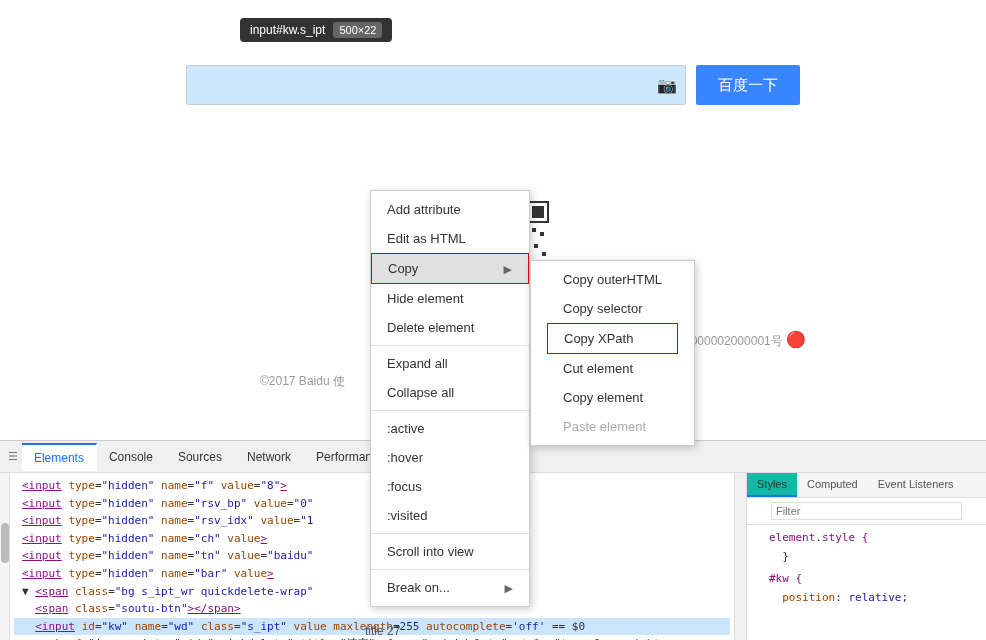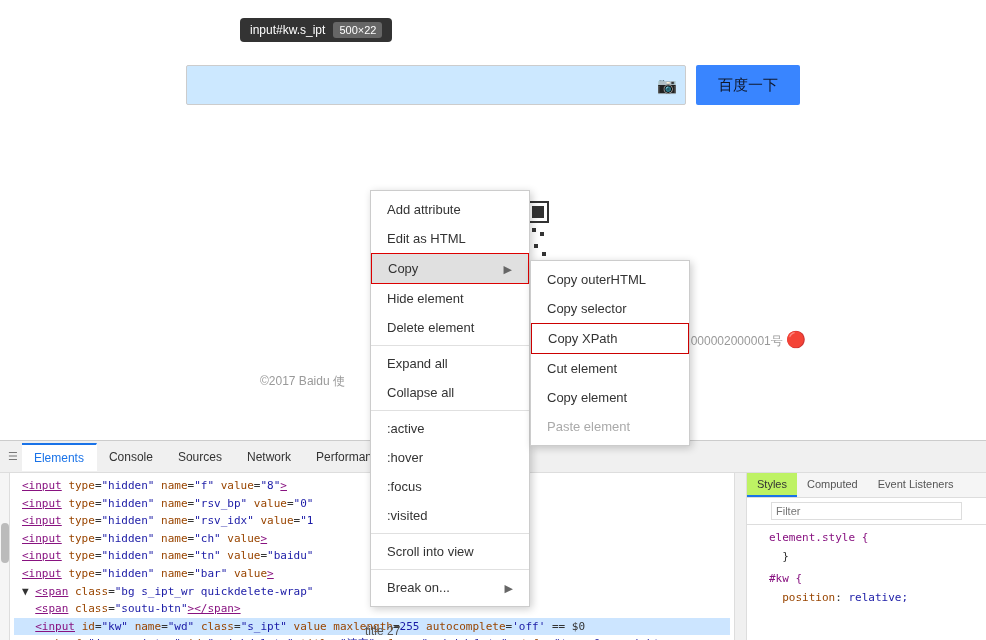--- a/index.html
+++ b/index.html
@@ -67,21 +67,21 @@
 
     .camera-icon {
       position: absolute;
       right: 8px;
       font-size: 16px;
       color: #666;
     }
 
     .search-button {
       background: #3985ff;
-      color: #0f172a;
+      color: #ffffff;
       border: none;
       padding: 0 22px;
       height: 40px;
       font-size: 15px;
       cursor: pointer;
       border-radius: 2px;
     }
 
     
     .context-menu-overlay {
@@ -122,21 +122,21 @@
 
     
     .context-submenu {
       position: absolute;
       left: 160px;
       top: 70px;
       background: #fff;
       border: 1px solid #ccc;
       box-shadow: 2px 2px 8px rgba(0,0,0,0.2);
       min-width: 160px;
-      padding: 4px 0;
+      padding: 4px 16px;
     }
 
     .context-submenu-item {
       padding: 7px 16px;
       cursor: pointer;
       color: #333;
       font-size: 13px;
       white-space: nowrap;
     }
 
@@ -270,21 +270,21 @@
     }
 
     .styles-tab {
       padding: 5px 10px;
       font-size: 11px;
       cursor: pointer;
       color: #555;
     }
 
     .styles-tab.active {
-      background: #bef264;
+      background: #14b8a6;
       color: #333;
       border-bottom: 2px solid #1a73e8;
     }
 
     .styles-filter {
       padding: 4px 24px;
       border-bottom: 1px solid #ddd;
     }
 
     .styles-filter input {

